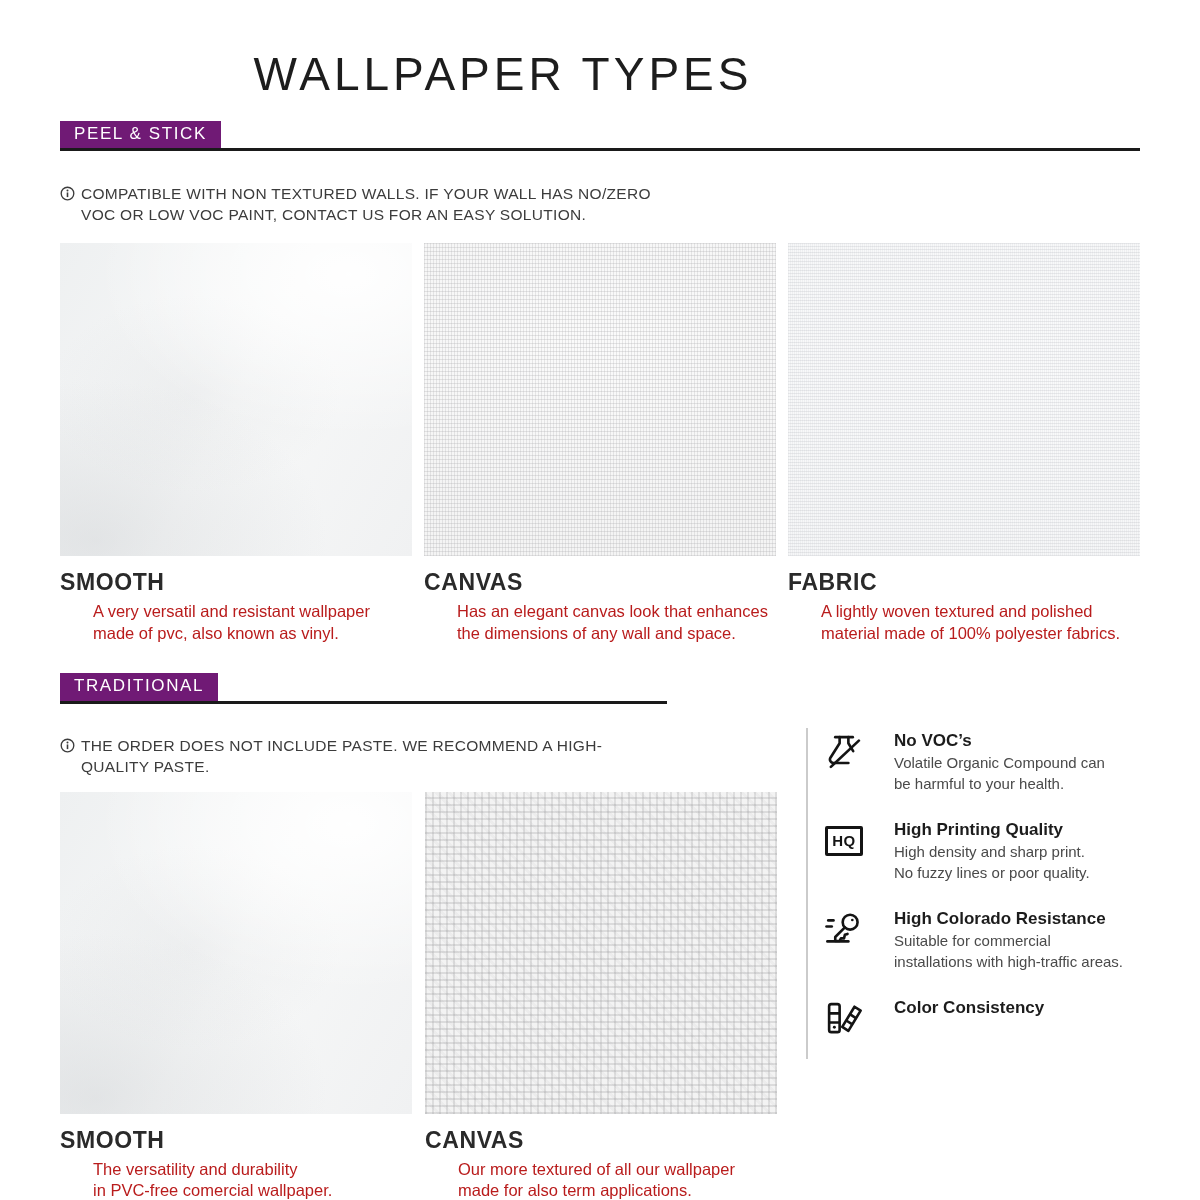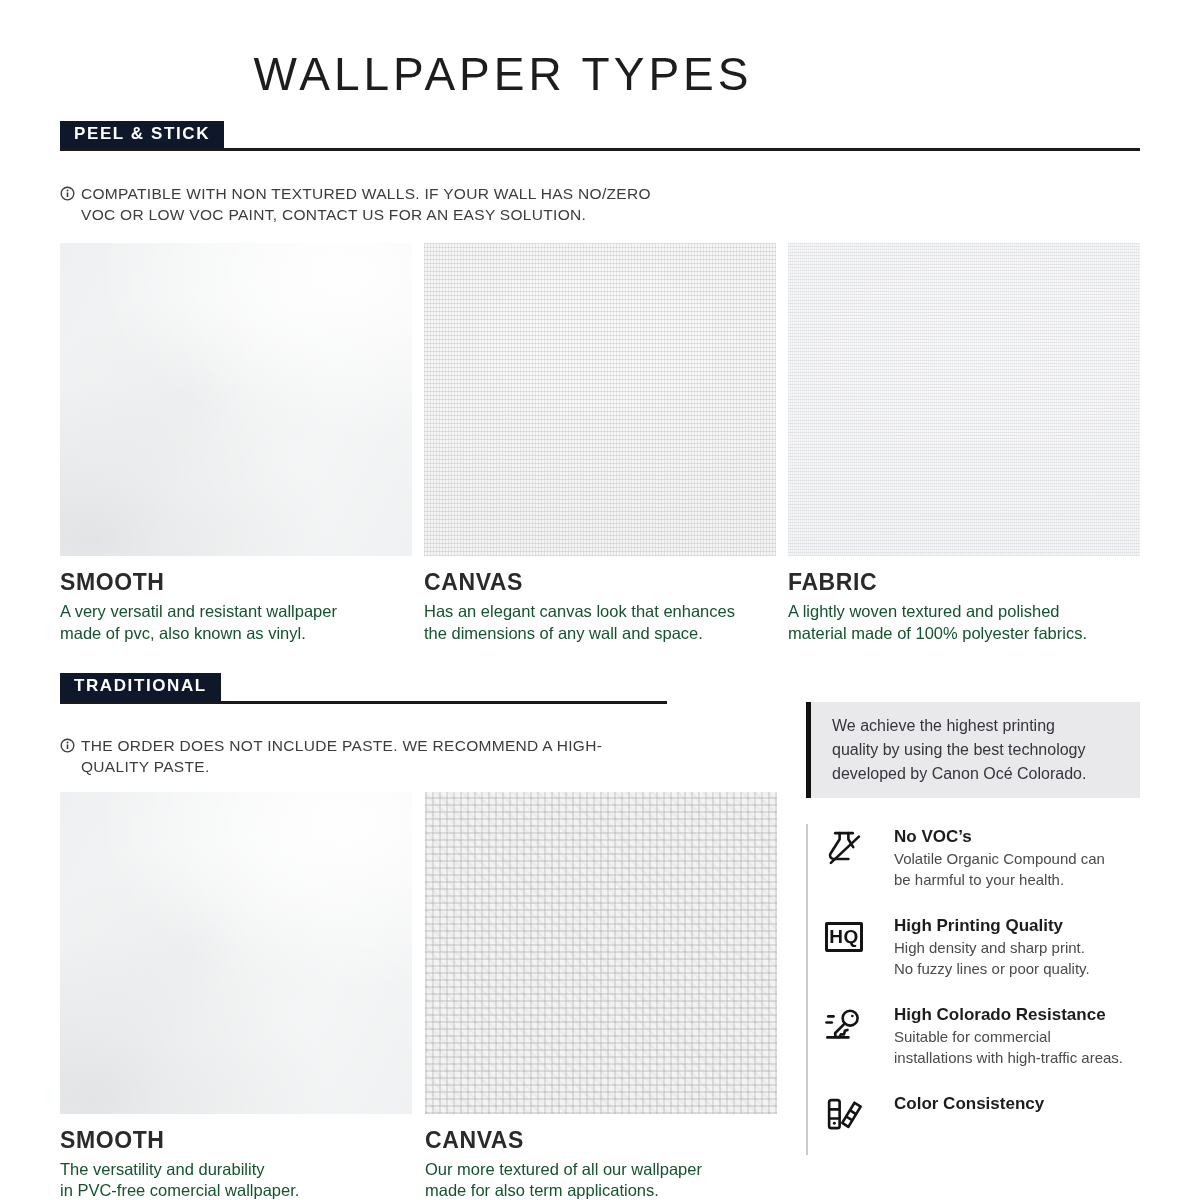--- a/index.html
+++ b/index.html
@@ -27,24 +27,24 @@
   }
 
   
   .section-header {
     display: flex;
     align-items: flex-end;
     border-bottom: 3px solid #1a1a1a;
   }
   .section-badge {
     display: inline-block;
-    background: #0f172a;
+    background: #701a75;
     color: #ffffff;
     font-size: 17px;
-    font-weight: 700;
+    font-weight: 400;
     letter-spacing: 1.6px;
     padding: 4px 14px 5px 14px;
     line-height: 1.1;
   }
   .header-1 { margin-top: 17px; }
 
   
   .note {
     position: relative;
     margin: 12px 0 0 0;
@@ -82,23 +82,24 @@
     margin-top: 13px;
     font-size: 23px;
     font-weight: 600;
     letter-spacing: 0.6px;
     color: #2a2a2a;
     line-height: 1.2;
   }
   .swatch-desc {
     margin-top: 4px;
     font-size: 16.5px;
-    color: #14532d;
+    color: #b91c1c;
     line-height: 1.33;
     white-space: pre-line;
+    margin-left: 33px;
   }
 
   
   .tex-smooth {
     background:
       radial-gradient(130% 95% at 82% 10%, rgba(255,255,255,0.95) 0%, rgba(255,255,255,0) 55%),
       radial-gradient(110% 85% at 10% 95%, rgba(203,206,209,0.45) 0%, rgba(203,206,209,0) 60%),
       radial-gradient(60% 45% at 38% 48%, rgba(221,223,225,0.35) 0%, rgba(221,223,225,0) 70%),
       linear-gradient(118deg, #eef0f1 0%, #f7f8f8 50%, #f0f1f2 100%);
   }
@@ -154,21 +155,21 @@
     width: 44px; height: 44px; flex: none;
     display: flex; align-items: center; justify-content: center;
     color: #141414;
   }
   .feature-icon-box svg { width: 42px; height: 42px; }
   .hq-badge {
     width: 38px; height: 30px;
     border: 3px solid #141414;
     border-radius: 2px;
     display: flex; align-items: center; justify-content: center;
-    font-size: 19px; font-weight: 800; letter-spacing: 0.5px;
+    font-size: 15px; font-weight: 800; letter-spacing: 0.5px;
     color: #141414;
   }
   .feature-title {
     font-size: 17px;
     font-weight: 700;
     color: #1c1c1c;
     line-height: 1.25;
   }
   .feature-desc {
     margin-top: 2px;
@@ -266,25 +267,20 @@
           <div class="swatch-title">CANVAS</div>
           <div class="swatch-desc">Our more textured of all our wallpaper
 made for also term applications.</div>
         </div>
 
       </div>
     </div>
 
     <div class="col-right">
 
-      <div class="quote-box">
-        <div class="quote-text">We achieve the highest printing
-quality by using the best technology
-developed by Canon Océ Colorado.</div>
-      </div>
 
       <div class="features">
 
         <div class="feature">
           <div class="feature-icon-box">
             <svg viewBox="0 0 48 48" fill="none" stroke="currentColor" stroke-width="3" stroke-linecap="round" stroke-linejoin="round">
               <path d="M14 7 h20"></path>
               <path d="M19 7 v7 L8.5 30.5 a4 4 0 0 0 3.4 6 H29"></path>
               <path d="M29 7 v7 l5.5 9"></path>
               <path d="M41 11 L9 41"></path>

